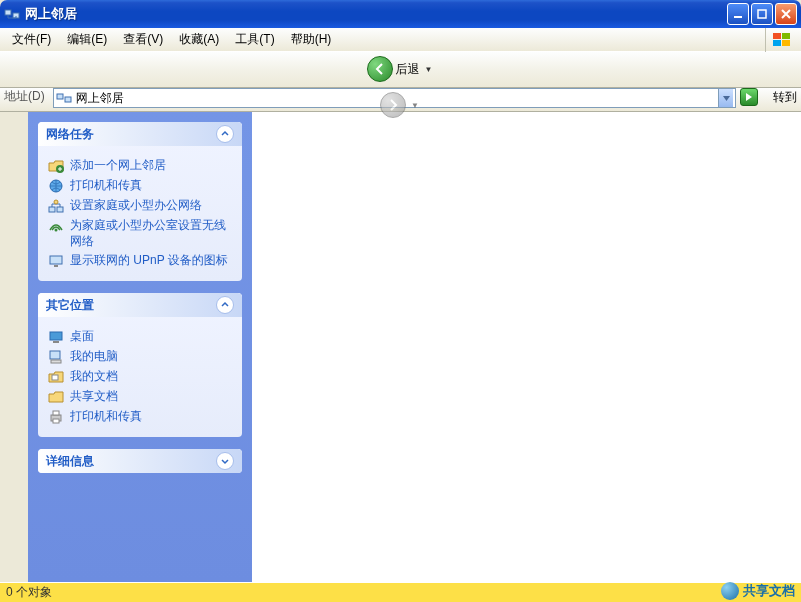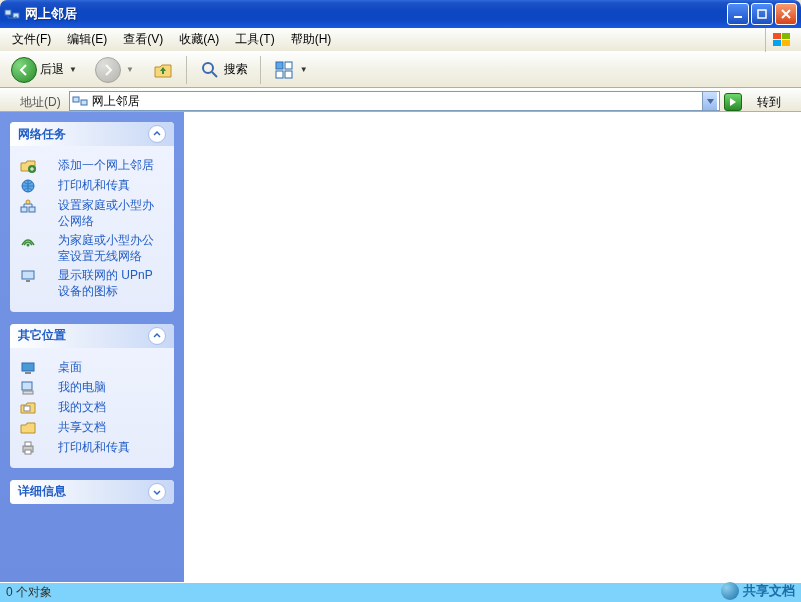--- a/index.html
+++ b/index.html
@@ -14,55 +14,55 @@
 .winbtn.min, .winbtn.max { background: linear-gradient(to bottom, #4e8cf8, #1b51c2); }
 .winbtn.close { background: linear-gradient(to bottom, #f89c6f, #d8441a); }
 .winbtn svg { width: 12px; height: 12px; }
 
 
 .menubar { height: 24px; background: linear-gradient(to bottom, #fdfefe, #ece9d8); border-bottom: 1px solid #fff; display: flex; align-items: center; padding: 0 4px; font-size: 12px; }
 .menubar .item { padding: 8px 8px; cursor: pointer; }
 .menubar .flag { margin-left: auto; width: 32px; height: 24px; display: flex; align-items: center; justify-content: center; border-left: 1px solid #c0c0b0; }
 
 
-.toolbar { height: 36px; background: linear-gradient(to bottom, #fdfefe 0%, #f3f2e8 50%, #ece9d8 100%); border-bottom: 1px solid #b0b0a0; display: flex; align-items: center; padding: 0 4px; gap: 2px; }
+.toolbar { height: 36px; background: linear-gradient(to bottom, #fdfefe 0%, #f3f2e8 50%, #ece9d8 100%); border-bottom: 1px solid #b0b0a0; display: flex; align-items: center; padding: 0 4px; gap: 2px; flex-direction: column; }
 .tbtn { display: flex; align-items: center; padding: 3px 6px; border: 1px solid transparent; border-radius: 3px; cursor: pointer; font-size: 12px; gap: 3px; }
 .tbtn.disabled { opacity: 0.6; }
 .tbtn .circ { width: 26px; height: 26px; border-radius: 50%; display: flex; align-items: center; justify-content: center; }
 .tbtn .circ.green { background: radial-gradient(circle at 30% 30%, #7fd87f, #2a8a2a); border: 1px solid #1a6a1a; }
 .tbtn .circ.grey { background: radial-gradient(circle at 30% 30%, #d0d0d0, #909090); border: 1px solid #707070; }
 .tbtn .dd { font-size: 8px; color: #333; padding: 0 2px; }
 .sep { width: 1px; height: 28px; background: #c0c0b0; margin: 0 3px; }
 .tbicon { width: 22px; height: 22px; display: flex; align-items: center; justify-content: center; }
 
 
-.addrbar { height: 24px; background: linear-gradient(to bottom, #fdfefe, #ece9d8); border-bottom: 1px solid #b0b0a0; display: flex; align-items: flex-end; padding: 0 20px; font-size: 12px; gap: 4px; }
+.addrbar { height: 24px; background: linear-gradient(to bottom, #fdfefe, #ece9d8); border-bottom: 1px solid #b0b0a0; display: flex; align-items: flex-start; padding: 0 4px; font-size: 12px; gap: 4px; }
 .addrbar .label { color: #555; padding-right: 4px;}
 .addrbox { flex: 1; height: 20px; border: 1px solid #7f9db9; background: #fff; display: flex; align-items: center; padding: 0 2px; }
 .addrbox .icon { width: 16px; height: 16px; margin-right: 4px; display: flex; align-items: center; justify-content: center; }
 .addrbox .txt { flex: 1; font-size: 12px; }
 .addrbox .dd { width: 15px; height: 18px; background: linear-gradient(#cce0ff,#98baf0); border-left: 1px solid #7f9db9; display: flex; align-items: center; justify-content: center; cursor: pointer; }
 .gobtn { display: flex; align-items: center; gap: 15px; cursor: pointer; }
 .gobtn .sq { width: 18px; height: 18px; background: linear-gradient(to bottom, #6cd86c, #2a8a2a); border: 1px solid #1a6a1a; border-radius: 3px; display: flex; align-items: center; justify-content: center; }
 
 
 .body { display: flex; height: 470px; border: 1px solid #808080; border-width: 0; }
-.sidebar { width: 184px; background: linear-gradient(to bottom, #7495e6 0%, #6d8de0 100%); padding: 10px 10px; overflow-y: auto; }
+.sidebar { width: 224px; background: linear-gradient(to bottom, #7495e6 0%, #6d8de0 100%); padding: 10px 10px; overflow-y: auto; margin-left: 28px; }
 .content { flex: 1; background: #fff; }
 
 .panel { background: linear-gradient(to bottom, #fff 0%, #eff3ff 10%, #e6ecfb 100%); border-radius: 4px; margin-bottom: 12px; overflow: hidden; }
 .panel .hdr { height: 24px; background: linear-gradient(to right, #fff, #c7d7f6); display: flex; align-items: center; padding: 0 8px; font-size: 12px; font-weight: bold; color: #215dc6; border-radius: 4px 4px 0 0; }
 .panel .hdr .expbtn { margin-left: auto; width: 18px; height: 18px; border-radius: 50%; background: #fff; border: 1px solid #a6bdeb; display: flex; align-items: center; justify-content: center; cursor: pointer; }
 .panel .bd { padding: 8px 10px; }
-.task { display: flex; align-items: flex-start; gap: 22px; margin: 4px 0; font-size: 12px; color: #215dc6; cursor: pointer; line-height: 1.3; }
+.task { display: flex; align-items: flex-start; gap: 6px; margin: 4px 0; font-size: 12px; color: #215dc6; cursor: pointer; line-height: 1.3; }
 .task .ic { width: 16px; height: 16px; flex-shrink: 0; display: flex; align-items: center; justify-content: center; }
 .task span.txt { flex: 1; }
 
 
-.statusbar { position: absolute; bottom: 0; left: 0; right: 0; height: 20px; background: #7dd3fc; border-top: 1px solid #fff; font-size: 12px; padding: 2px 6px; color: #333; display:flex; align-items:center;}
+.statusbar { position: absolute; bottom: 0; left: 0; right: 0; height: 20px; background: #fde047; border-top: 1px solid #fff; font-size: 12px; padding: 2px 6px; color: #333; display:flex; align-items:center;}
 
 .watermark { position: absolute; right: 6px; bottom: 2px; font-size: 13px; color: #1a6fa8; font-weight: bold; display: flex; align-items: center; gap: 4px; }
 .watermark .logo { width: 18px; height: 18px; border-radius: 50%; background: radial-gradient(circle at 30% 30%, #8cd0f0, #1a6fa8); }
 </style>
 </head>
 <body>
 
 <div class="titlebar">
   <span class="icon">
     <svg viewBox="0 0 16 16">

